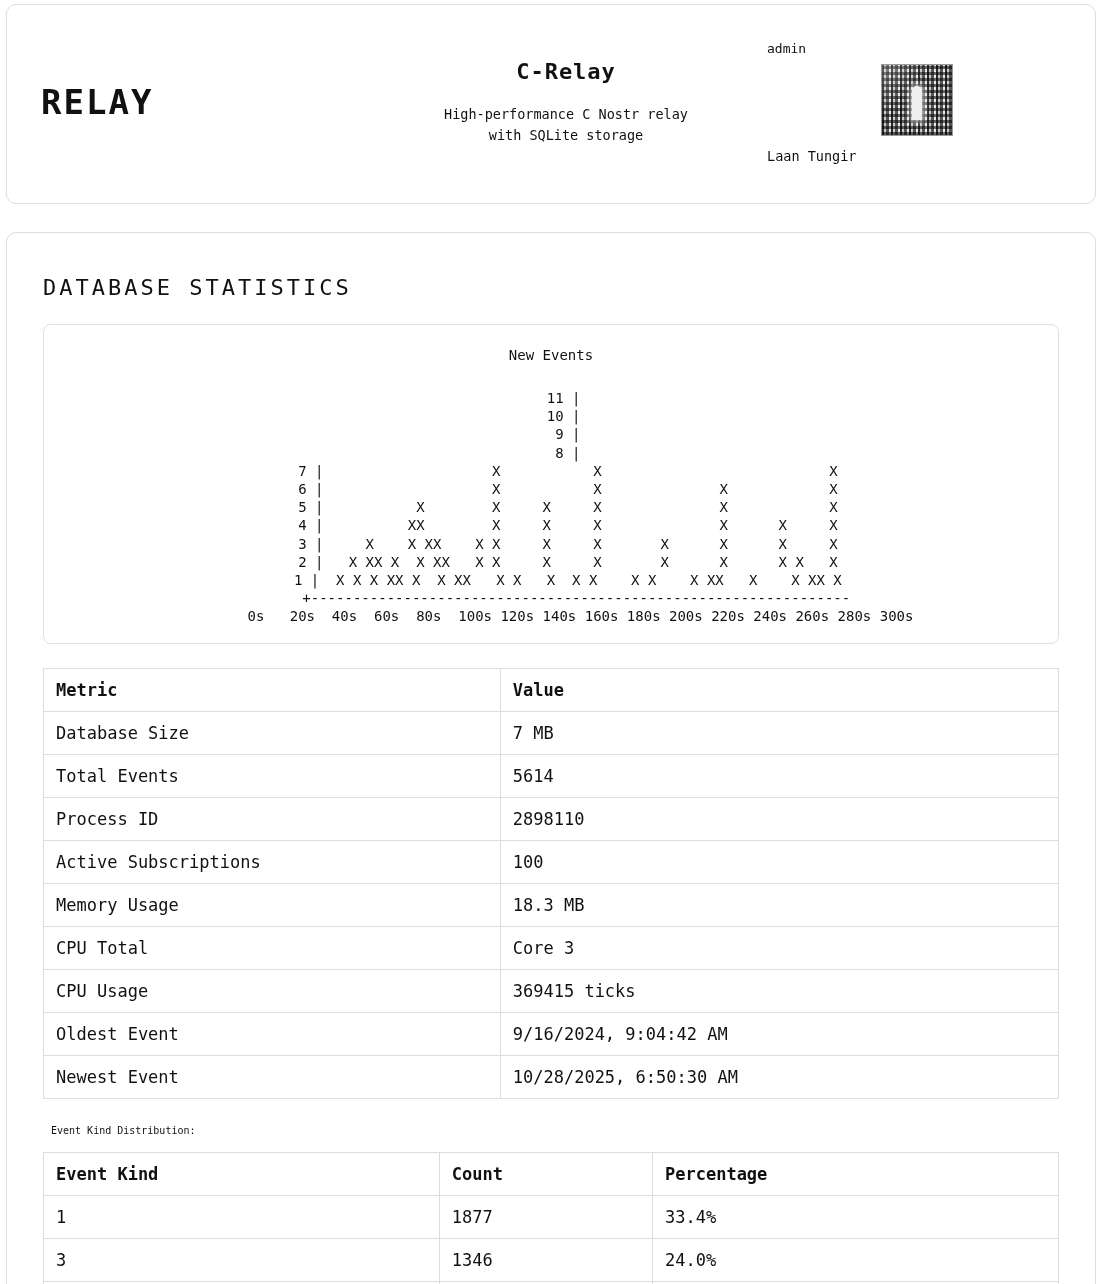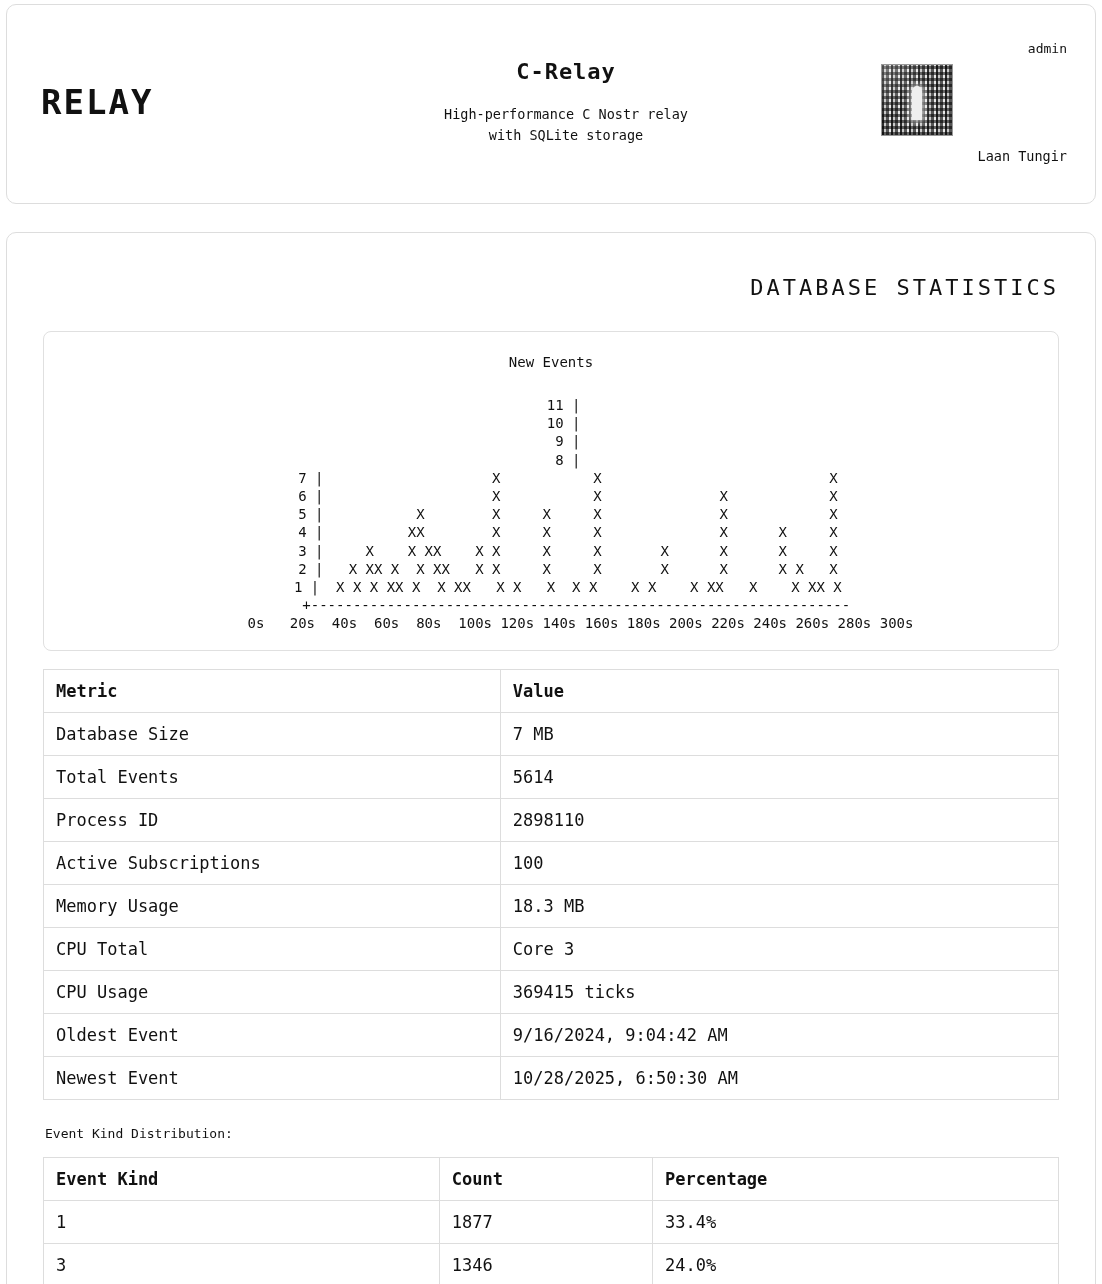--- a/index.html
+++ b/index.html
@@ -54,21 +54,21 @@
     margin: 0 auto;
   }
   .npub {
     margin-top: 18px;
     font-size: 10.5px;
     line-height: 1.45;
     color: #222;
   }
   .user-block {
     flex: 0 0 300px;
-    text-align: right;
+    text-align: left;
   }
   .user-role {
     font-size: 13px;
     margin-bottom: 8px;
   }
   .avatar {
     width: 72px;
     height: 72px;
     margin: 0 auto;
     border: 1px solid #999;
@@ -96,32 +96,32 @@
     margin-top: 12px;
     font-size: 13.5px;
   }
 
   
   .panel {
     margin-top: 28px;
     padding: 36px 36px 30px 36px;
   }
   .panel-title {
-    text-align: right;
+    text-align: left;
     font-size: 22px;
     letter-spacing: 3px;
-    margin: 6px 0 31px 0;
+    margin: 6px 0 24px 0;
   }
 
   
   .chart-box {
     border: 1px solid #e0e0e0;
     border-radius: 8px;
     padding: 22px 10px 18px 10px;
-    margin-bottom: 18px;
+    margin-bottom: 24px;
   }
   .chart-title {
     text-align: center;
     font-size: 14px;
     margin-bottom: 26px;
   }
   pre.ascii {
     margin: 0;
     font-family: "DejaVu Sans Mono", "Liberation Mono", monospace;
     font-size: 14px;
@@ -145,22 +145,22 @@
     font-weight: normal;
   }
   table.grid th {
     font-weight: 700;
   }
   .metrics-table th:first-child, .metrics-table td:first-child { width: 45%; }
   .kinds-table th:nth-child(1), .kinds-table td:nth-child(1) { width: 39%; }
   .kinds-table th:nth-child(2), .kinds-table td:nth-child(2) { width: 21%; }
 
   .section-label {
-    font-size: 13px;
-    margin: 8px 0 16px 2px;
+    font-size: 10px;
+    margin: 8px 0 16px 8px;
   }
 </style>
 </head>
 <body>
 
 <div class="card header">
   <div class="brand">RELAY</div>
 
   <div class="title-block">
     <div class="relay-name">C-Relay</div>

